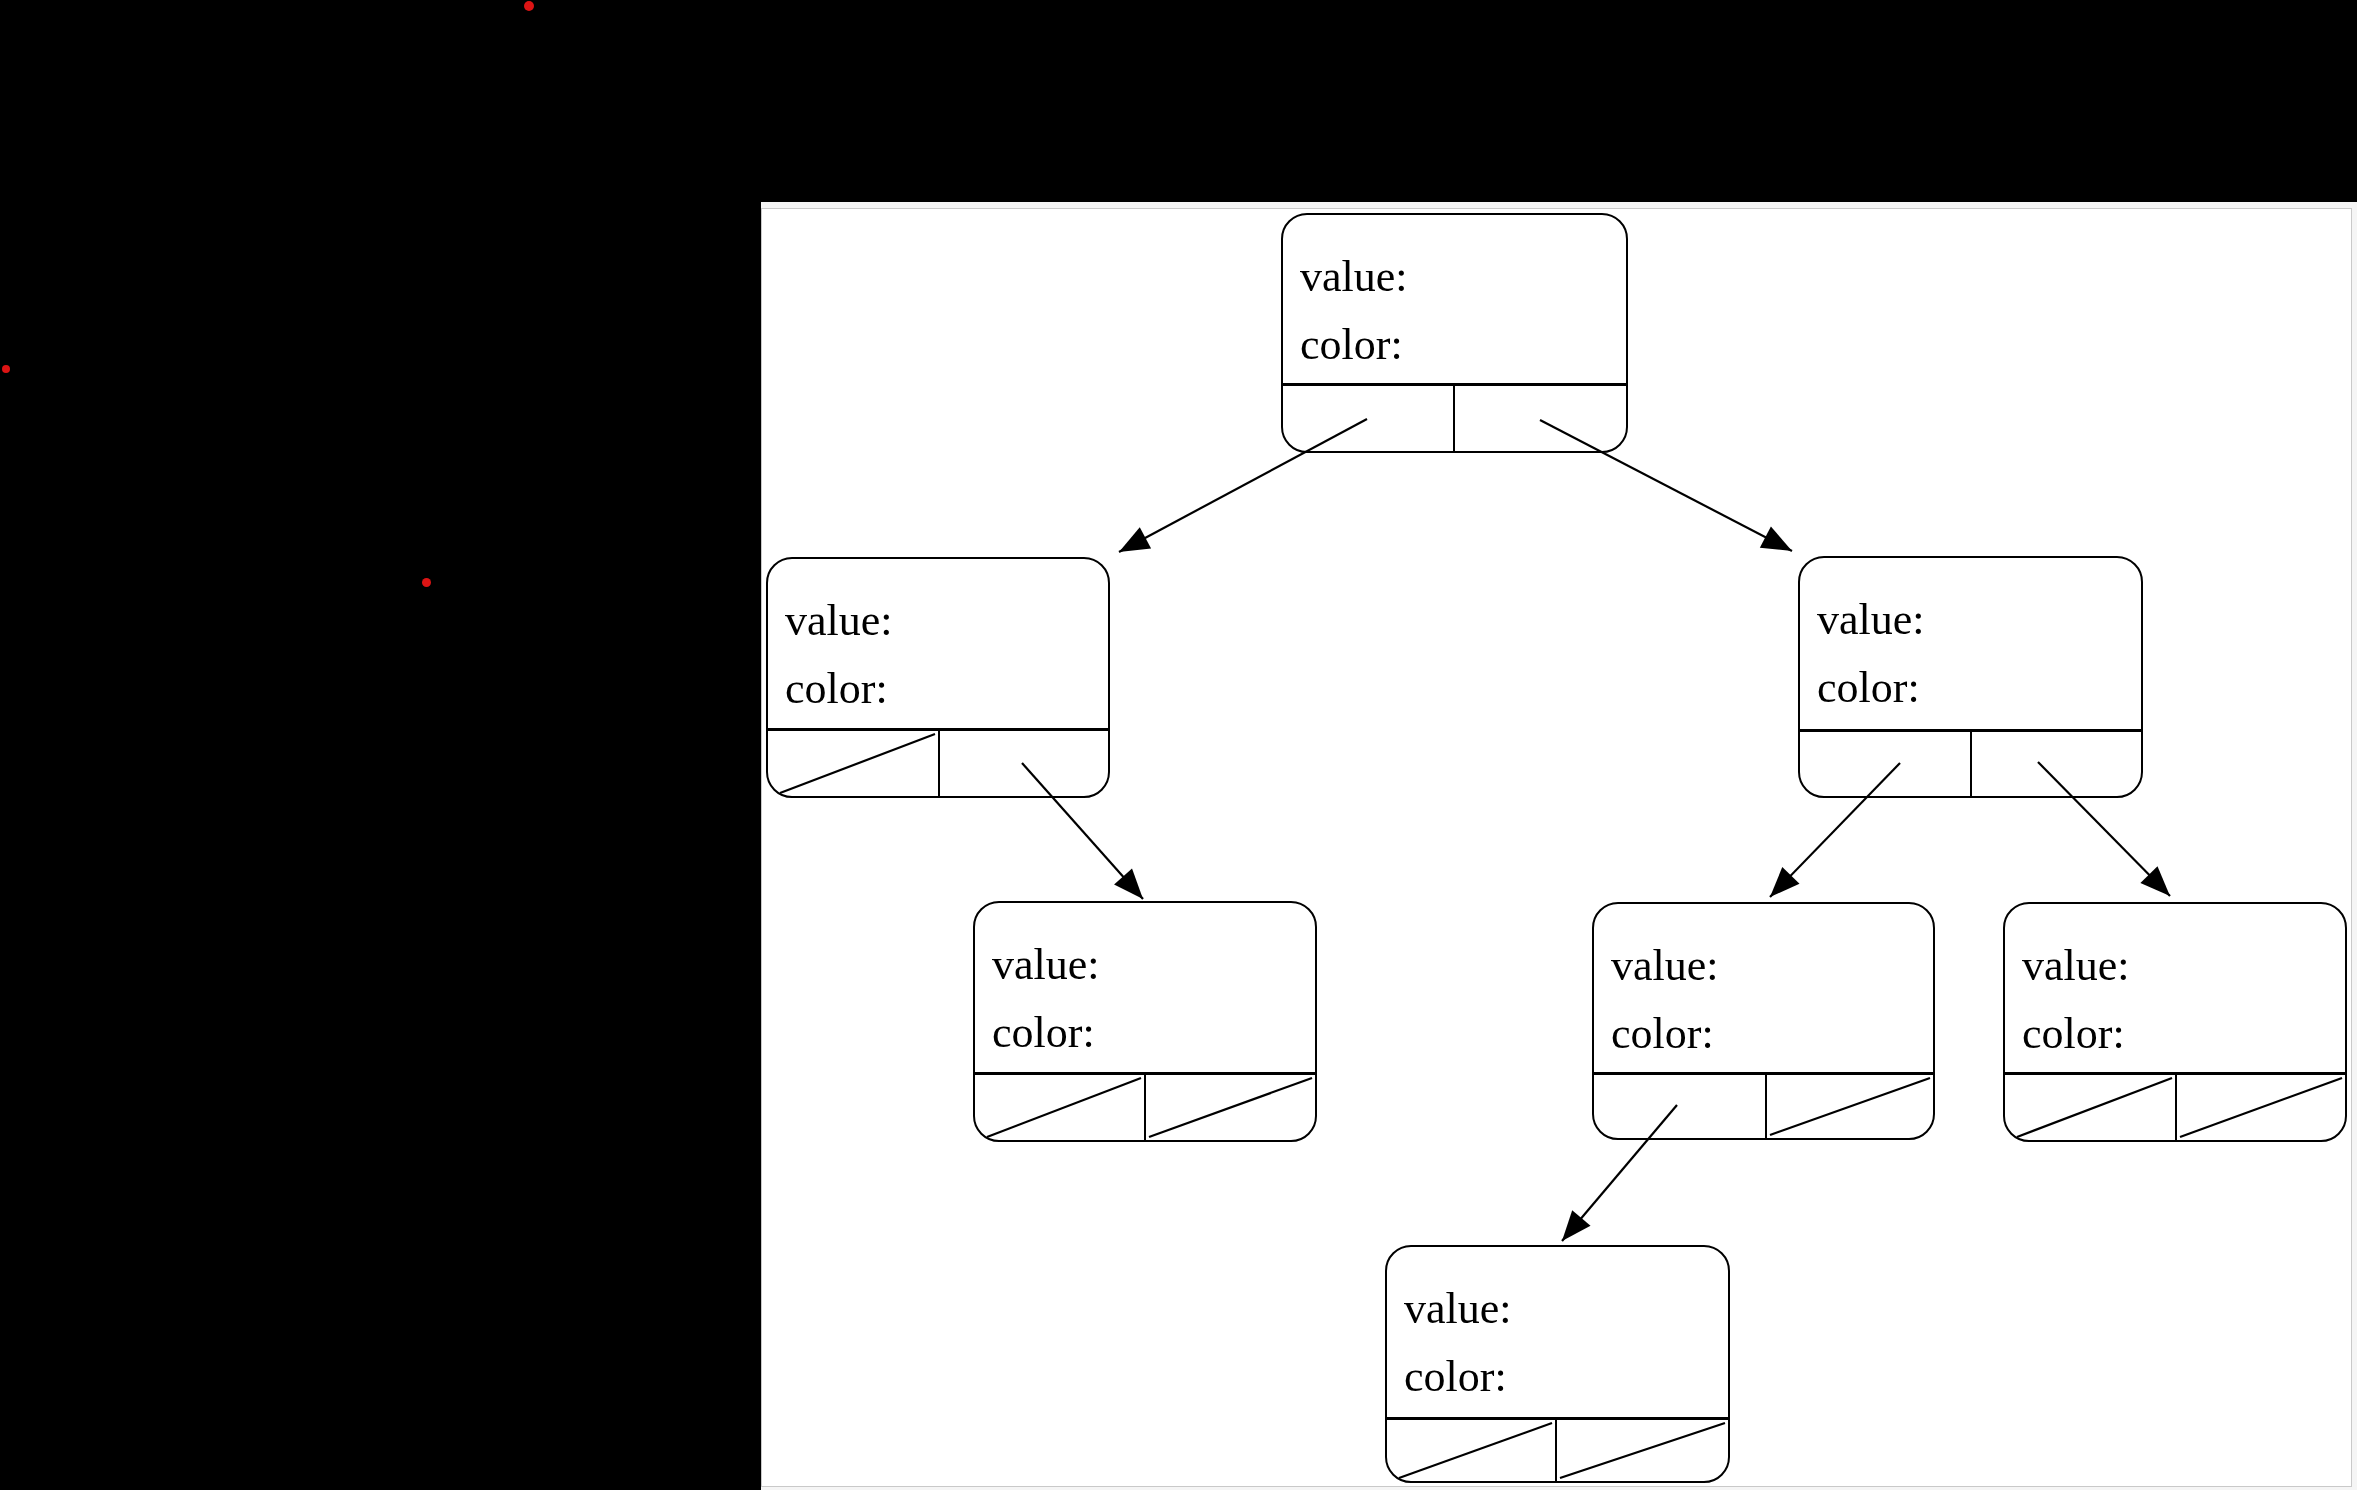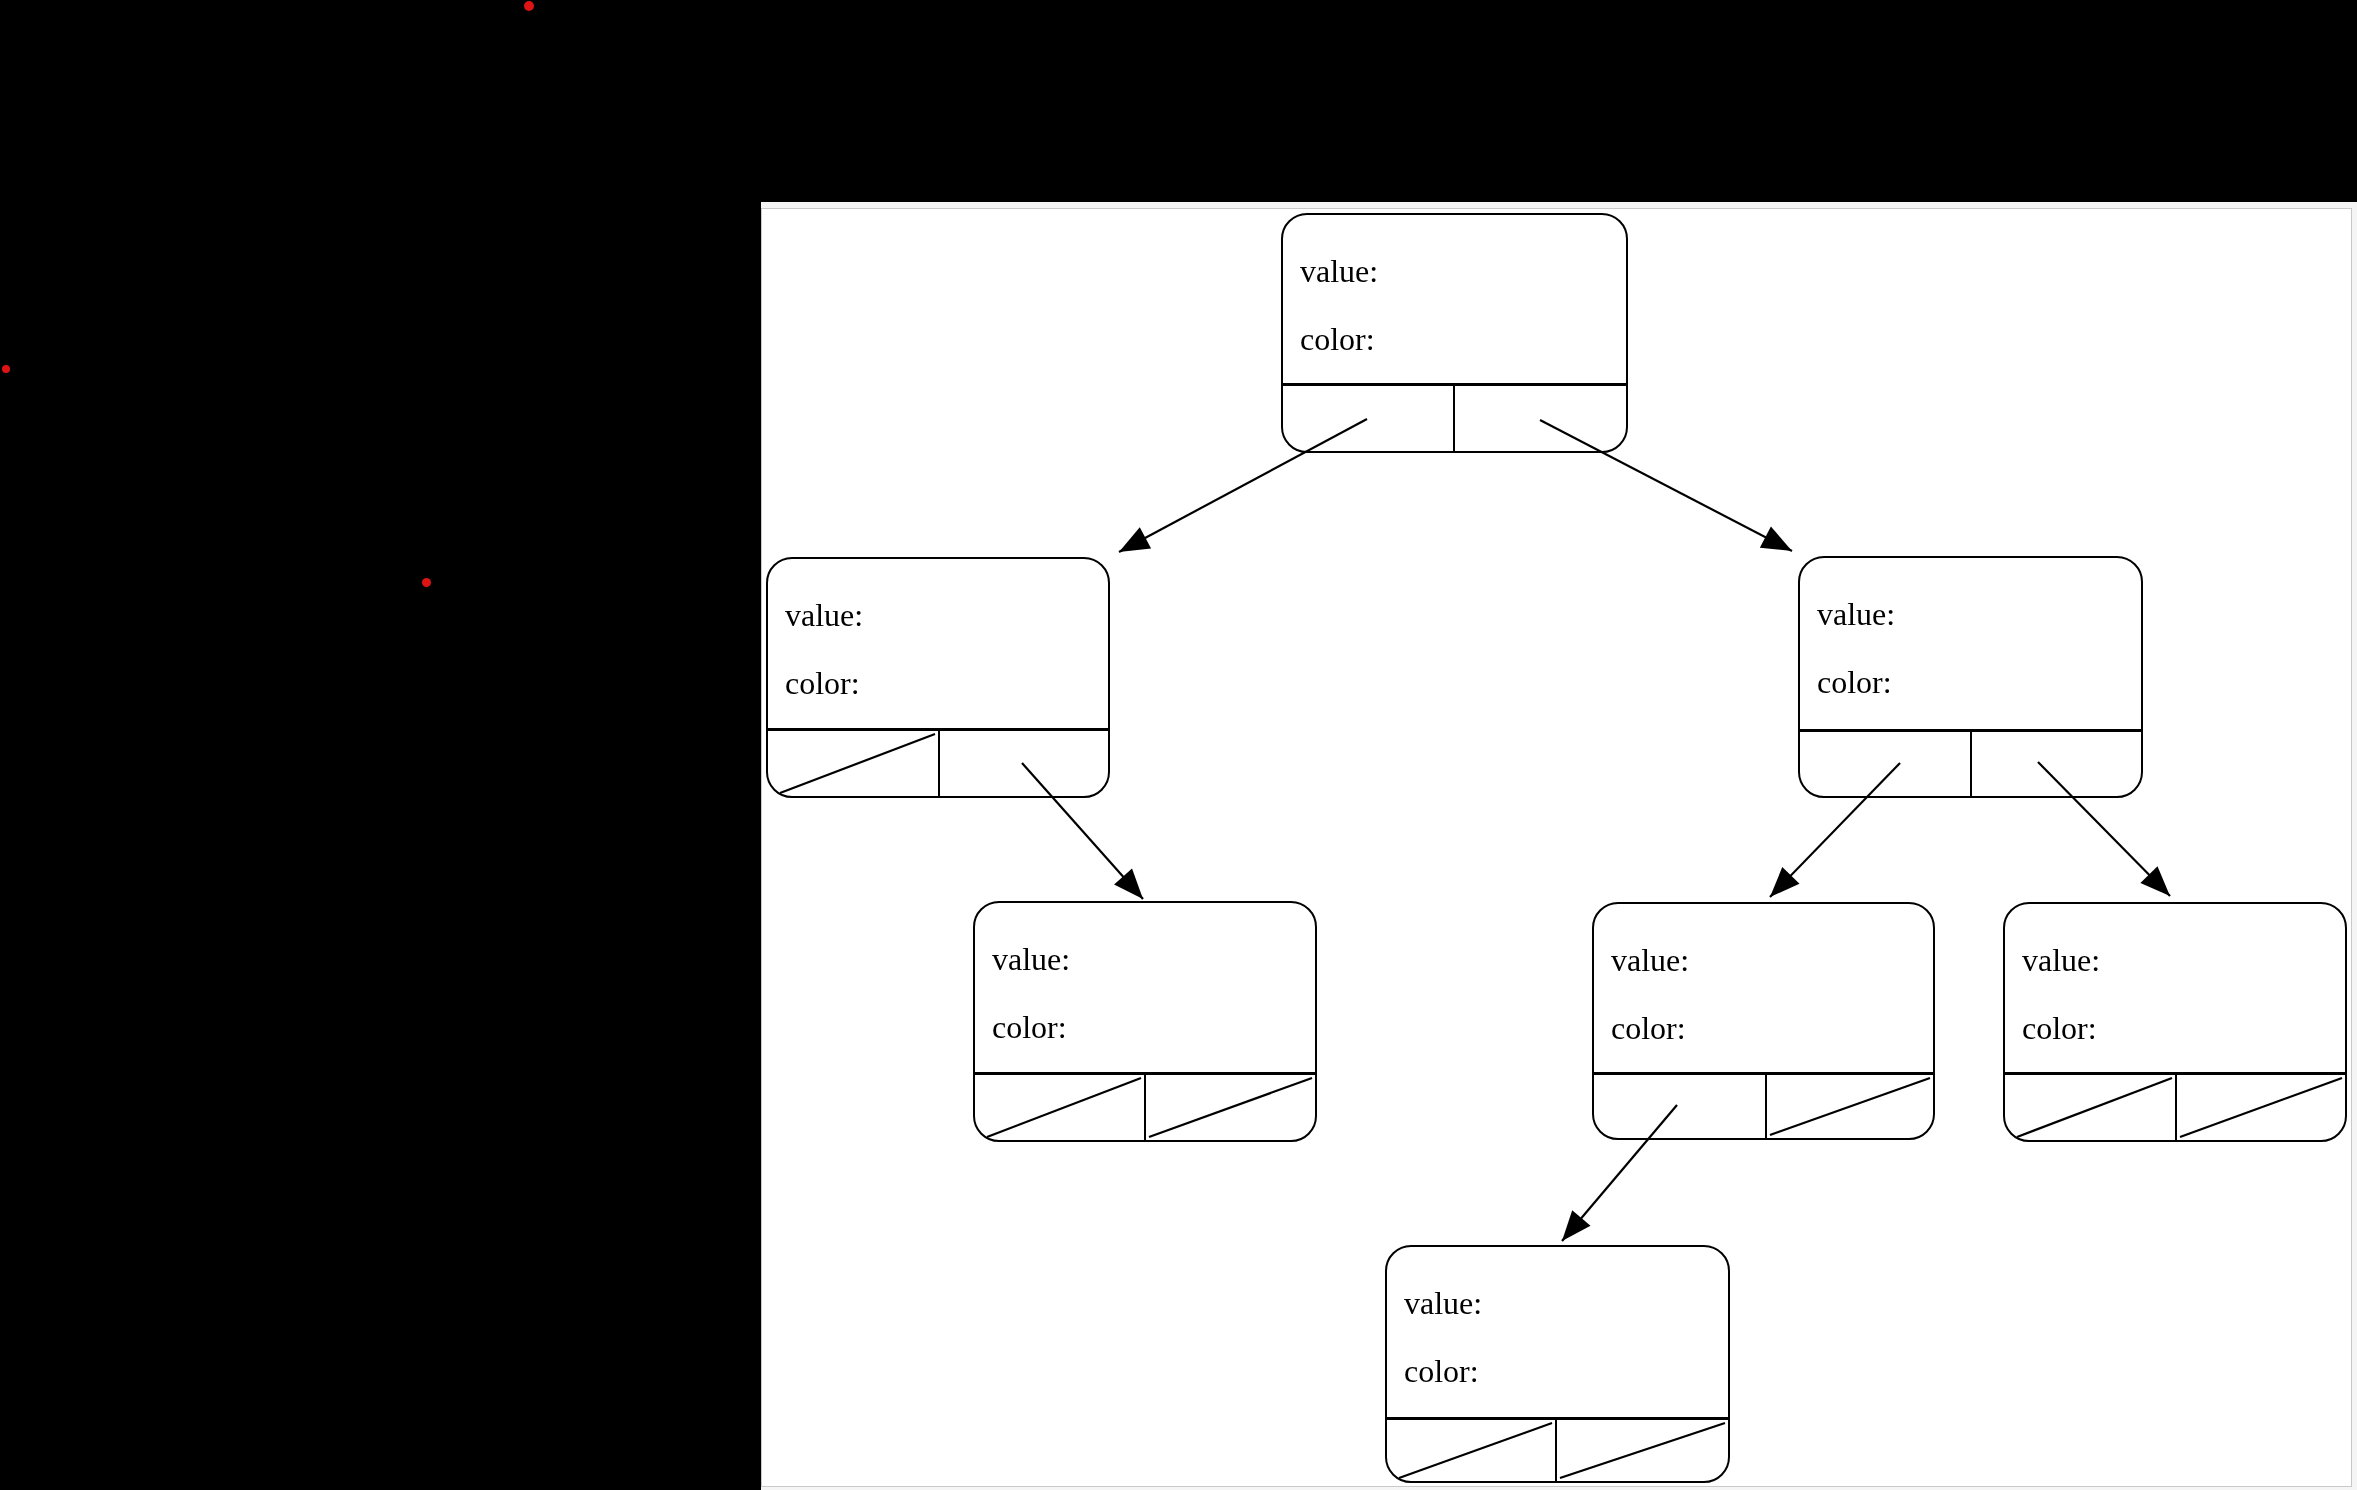--- a/index.html
+++ b/index.html
@@ -3,21 +3,21 @@
 <meta charset="utf-8">
 <style>
   html,body{margin:0;padding:0;background:#000;}
   .screen{position:relative;width:2357px;height:1490px;background:#000;overflow:hidden;
           font-family:"Liberation Serif","DejaVu Serif",serif;}
   .panel{position:absolute;left:761px;top:202px;width:1596px;height:1288px;background:#f5f5f5;z-index:0;}
   .page{position:absolute;left:0px;top:6px;width:1591px;height:1279px;background:#fff;
         border:1px solid #c9c9c9;box-sizing:border-box;}
   .node{position:absolute;box-sizing:border-box;border:2.5px solid #000;border-radius:26px;
         background:#fff;display:flex;flex-direction:column;z-index:2;}
-  .node-body{box-sizing:border-box;padding:22px 0 0 17px;font-size:32px;line-height:68px;color:#000;}
+  .node-body{box-sizing:border-box;padding:28px 0 0 17px;font-size:44px;line-height:68px;color:#000;}
   .field-line{white-space:pre;}
   .ptr-row{flex:1;display:flex;border-top:3px solid #000;min-height:0;}
   .cell{box-sizing:border-box;height:100%;}
   .cell.right{border-left:2.5px solid #000;flex:1;}
   .dot{position:absolute;border-radius:50%;z-index:4;}
   svg.overlay{position:absolute;left:0;top:0;z-index:3;pointer-events:none;}
 </style>
 </head>
 <body>
 

